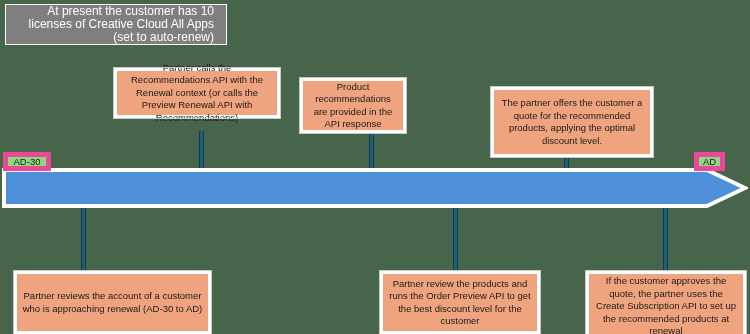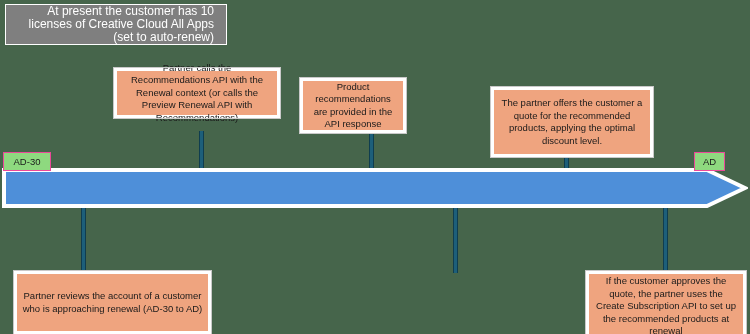--- a/index.html
+++ b/index.html
@@ -67,21 +67,21 @@
   
   .arrow-wrap{
     position:absolute;left:2px;top:167px;width:746px;height:42px;z-index:4;
   }
   .arrow-wrap svg{display:block;}
 
   
   .green-badge{
     position:absolute;
     background:#8ed97f;
-    border:1px solid #ec4899;
+    border:5px solid #ec4899;
     box-sizing:border-box;
     color:#1a1a1a;
     font-size:9.5px;
     display:flex;align-items:center;justify-content:center;
     z-index:7;
   }
   #badge-left {left:3px;  top:152px;width:48px;height:19px;}
   #badge-right{left:694px;top:152px;width:31px;height:19px;}
 </style>
 </head>
@@ -106,15 +106,16 @@
   </div>
 
   <div class="green-badge" id="badge-left">AD-30</div>
   <div class="green-badge" id="badge-right">AD</div>
 
   <div class="orange-box" id="ob-top-0">Partner calls the Recommendations API with the Renewal context (or calls the Preview Renewal API with Recommendations)</div>
   <div class="orange-box" id="ob-top-1">Product recommendations are provided in the API response</div>
   <div class="orange-box" id="ob-top-2">The partner offers the customer a quote for the recommended products, applying the optimal discount level.</div>
 
   <div class="orange-box" id="ob-bot-0">Partner reviews the account of a customer who is approaching renewal (AD-30 to AD)</div>
+  <div class="orange-box" id="ob-bot-1">Partner review the products and runs the Order Preview API to get the best discount level for the customer</div>
   <div class="orange-box" id="ob-bot-2">If the customer approves the quote, the partner uses the Create Subscription API to set up the recommended products at renewal</div>
 
 </div>
 
 </body></html>

